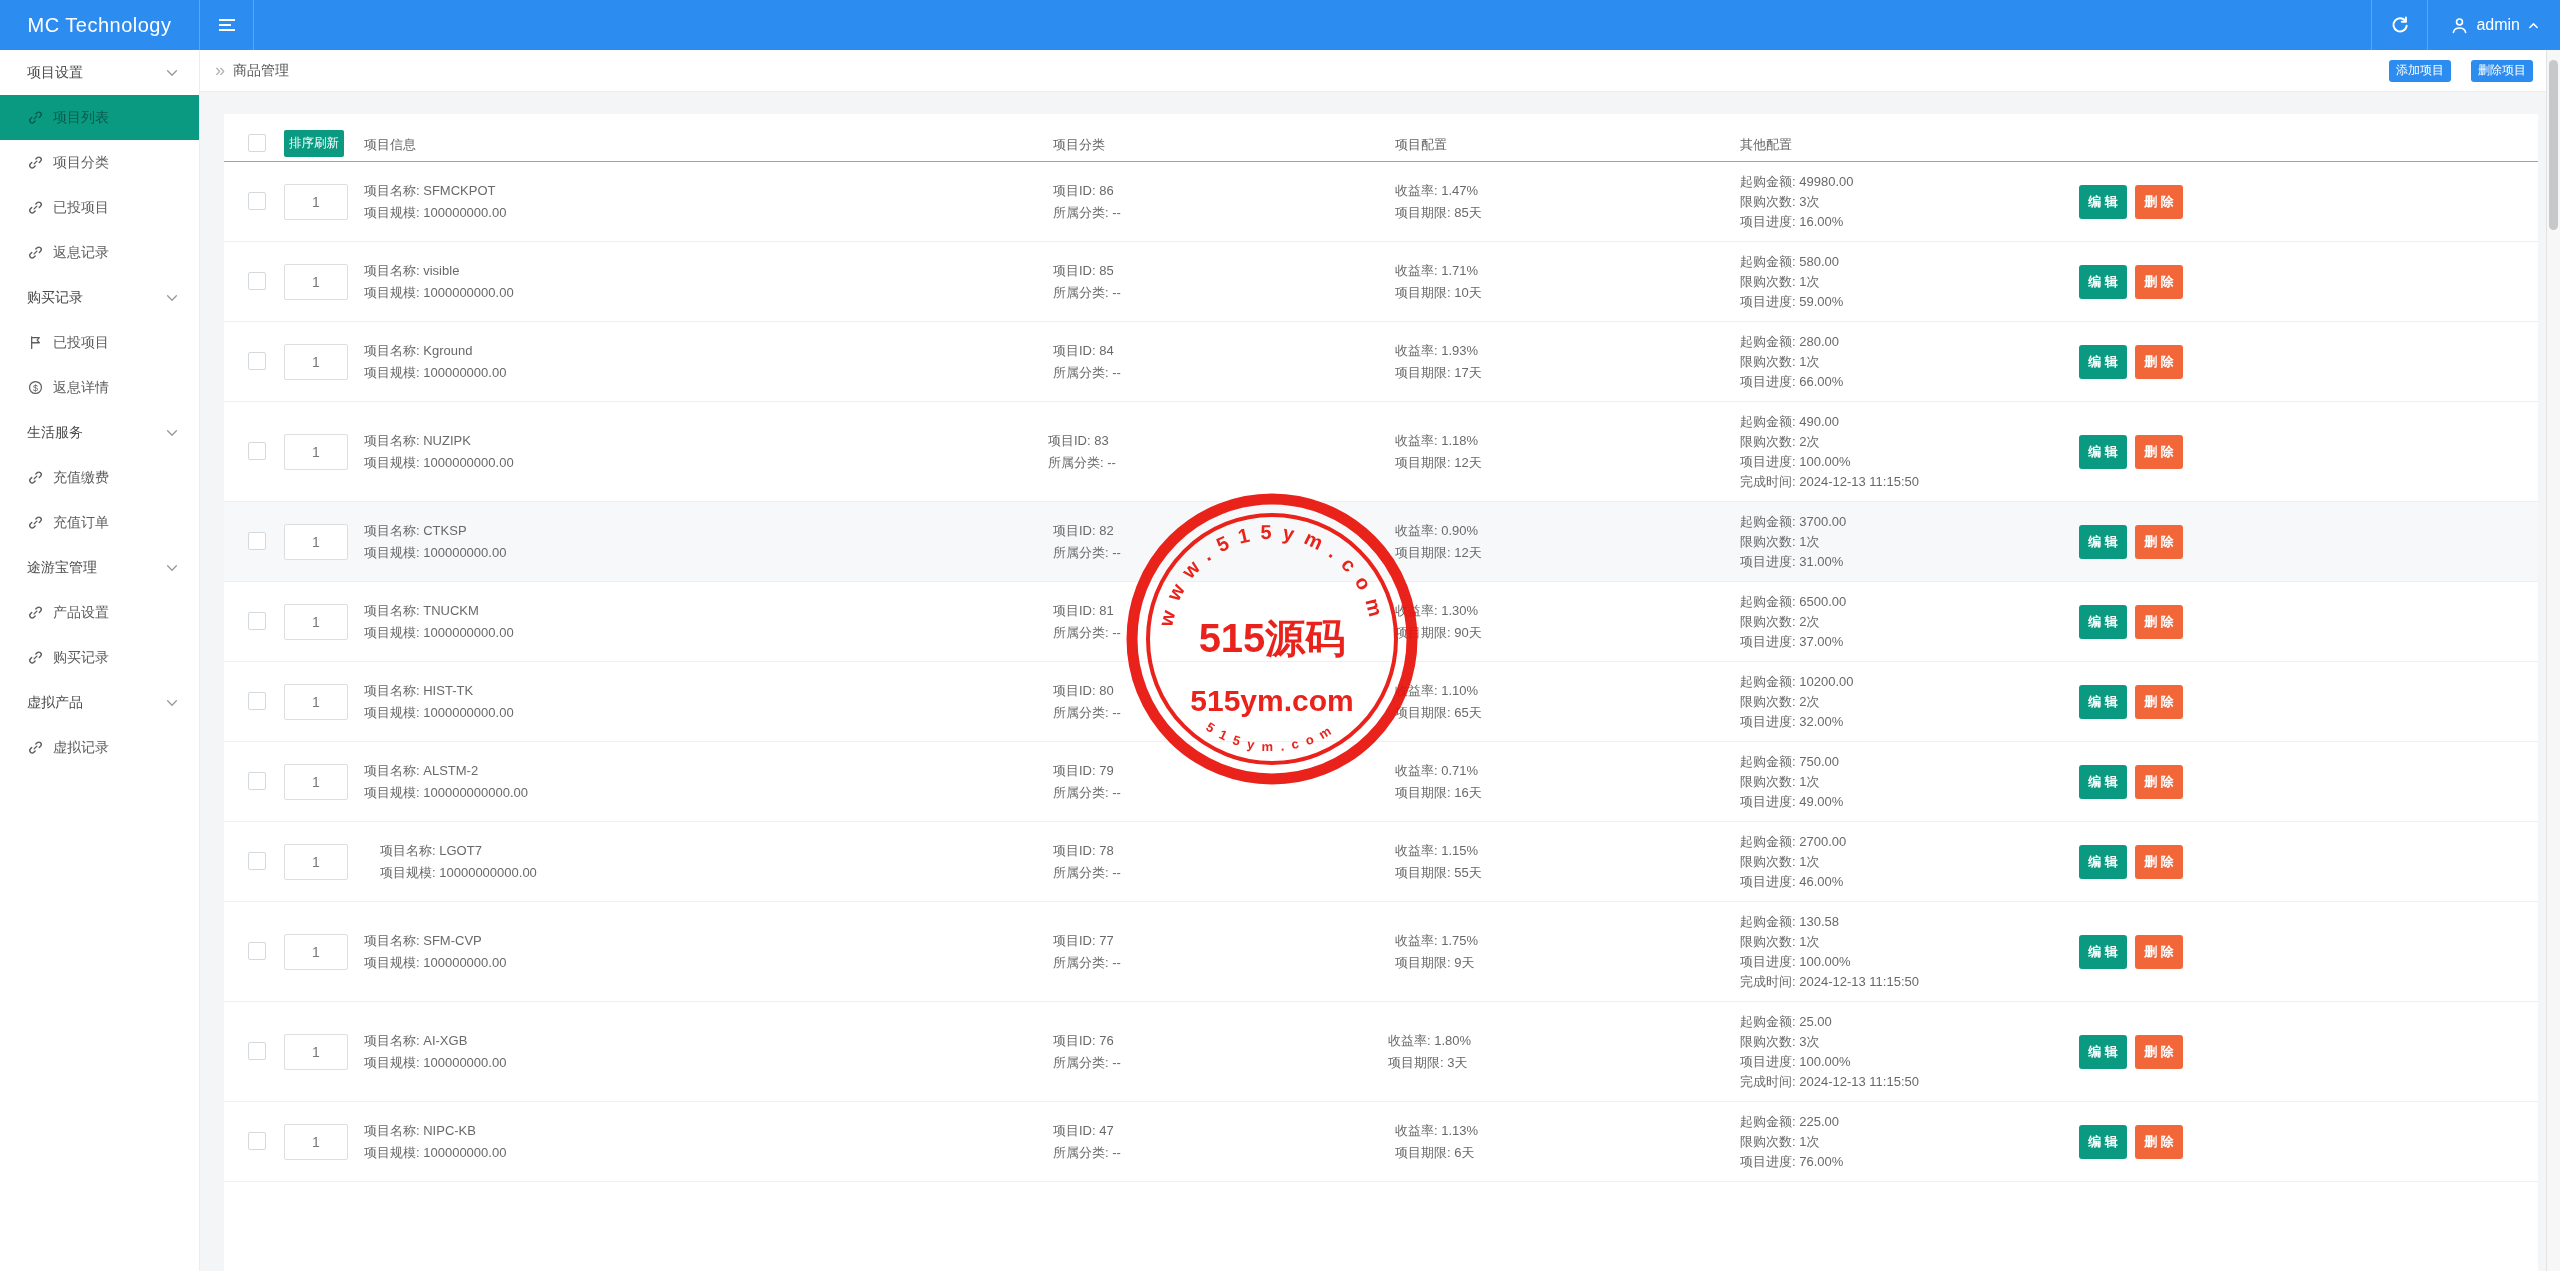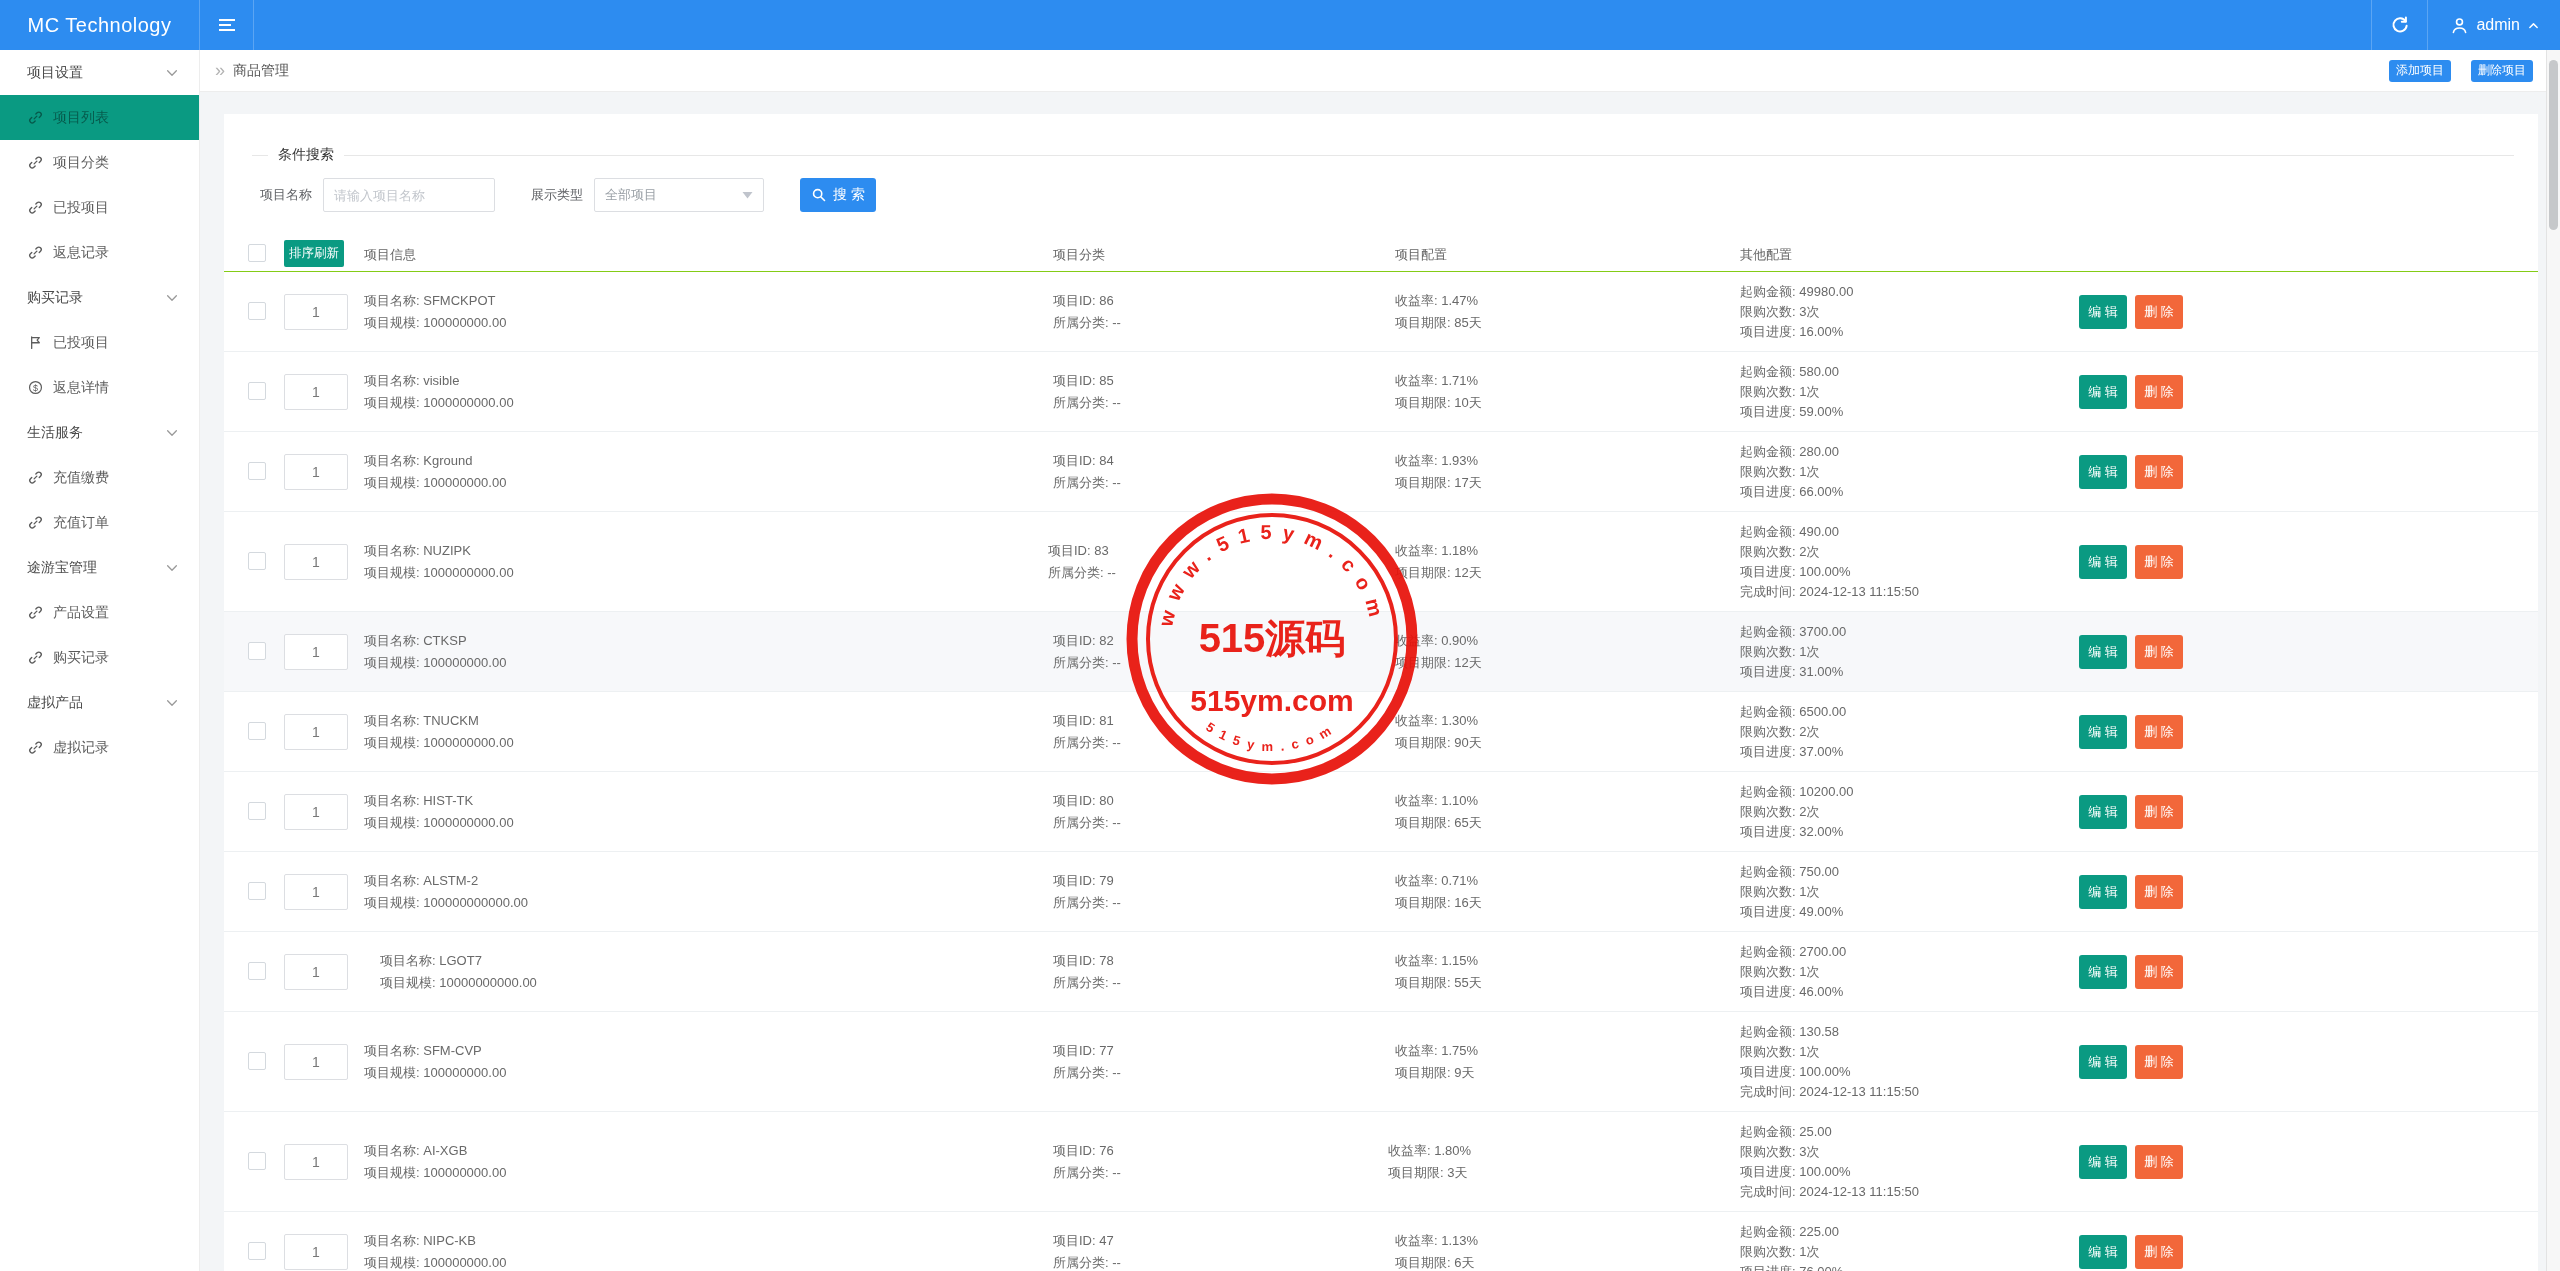--- a/index.html
+++ b/index.html
@@ -75,21 +75,21 @@
   .trow { position:relative; border-bottom:1px solid #edf0f2; background:#fff; }
   .trow.shaded { background:#f7f8fa; }
   .trow .cb { position:absolute; left:24px; top:50%; margin-top:-10px; }
   .sort-input { position:absolute; left:60px; top:50%; margin-top:-18px; width:64px; height:36px;
                 border:1px solid #dcdee2; border-radius:2px; text-align:center; font-size:14px;
                 color:#777; background:#fff; outline:none; }
   .cell { position:absolute; top:50%; transform:translateY(-50%); font-size:13px; color:#696969;
           line-height:22px; white-space:nowrap; }
   .cell.c4 { line-height:20px; }
   .rbtn { position:absolute; top:50%; margin-top:-17px; width:48px; height:34px; border:none;
-          border-radius:3px; color:#fff; font-size:13px; font-weight:normal; cursor:pointer; }
+          border-radius:3px; color:#fff; font-size:13px; font-weight:bold; cursor:pointer; }
   .rbtn.teal { left:1855px; background:var(--teal); }
   .rbtn.orange { left:1911px; background:var(--orange); }
 
   
   .stamp { position:absolute; left:1122px; top:489px; width:300px; height:300px; z-index:40;
            opacity:.93; pointer-events:none; }
   .stamp text, .stamp textPath { fill:var(--red); font-weight:bold; font-family:"Liberation Sans","DejaVu Sans",sans-serif; }
 
   
   .vscroll { position:absolute; right:0; top:50px; bottom:0; width:14px; background:#f7f7f7;
@@ -276,41 +276,20 @@
   <span class="crumb-title">商品管理</span>
   <div class="crumb-actions">
     <button class="bluebtn">添加项目</button>
     <button class="bluebtn">删除项目</button>
   </div>
 </div>
 
 <div class="main">
   <div class="card">
 
-    <fieldset class="search">
-      <legend>条件搜索</legend>
-      <div class="search-row">
-        <label>项目名称</label>
-        <input class="txt" type="text" placeholder="请输入项目名称" style="">
-        <label class="lbl2">展示类型</label>
-        <div class="select">
-          <span>全部项目</span>
-          <svg width="11" height="8" viewBox="0 0 11 8">
-            <polygon points="0.5,1 10.5,1 5.5,7.5" fill="#c0c4cc"></polygon>
-          </svg>
-        </div>
-        <button class="searchbtn">
-          <svg width="16" height="16" viewBox="0 0 18 18">
-            <circle cx="7.5" cy="7.5" r="4.6" fill="none" stroke="#fff" stroke-width="1.8"></circle>
-            <line x1="11.2" y1="11.2" x2="15.2" y2="15.2" stroke="#fff" stroke-width="1.8" stroke-linecap="round"></line>
-          </svg>
-          <span>搜 索</span>
-        </button>
-      </div>
-    </fieldset>
 
     <div class="thead">
       <span class="cb"></span>
       <button class="sortbtn">排序刷新</button>
       <span class="th" style="left:140px">项目信息</span>
       <span class="th" style="left:829px">项目分类</span>
       <span class="th" style="left:1171px">项目配置</span>
       <span class="th" style="left:1516px">其他配置</span>
     </div>
 

